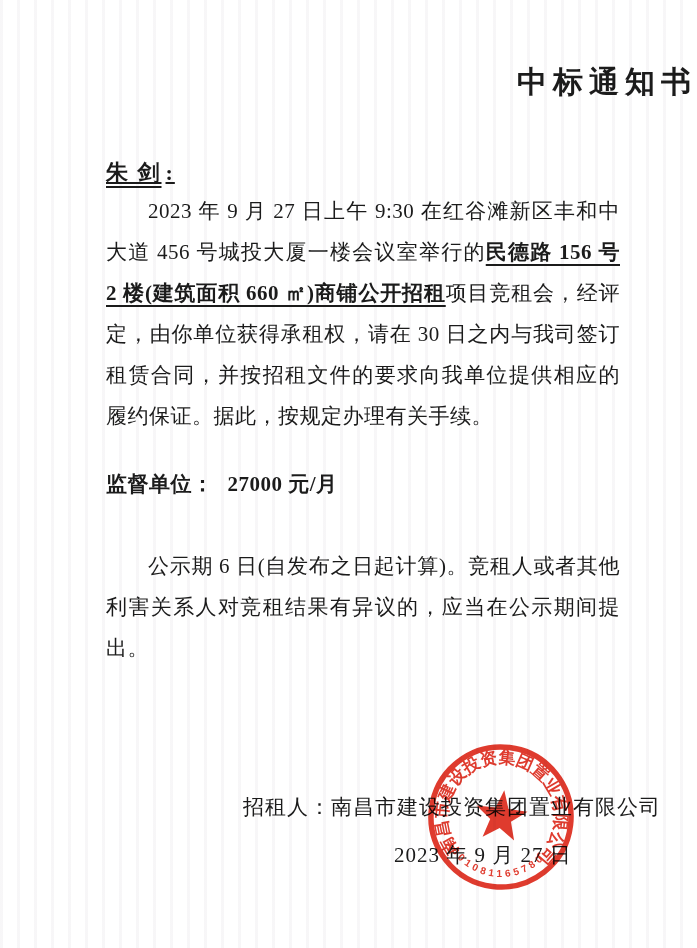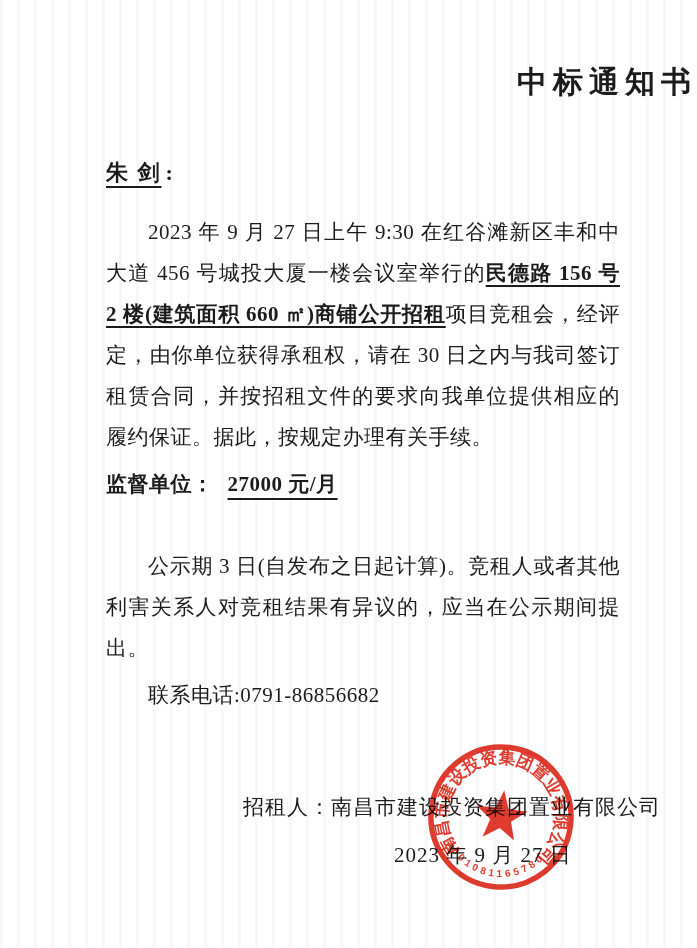--- a/index.html
+++ b/index.html
@@ -15,48 +15,47 @@
     color:#1b1b1b;
     overflow:hidden;
   }
   .doc-title {
     position:absolute; top:62px; left:0; right:0;
     text-align:right;
     font-size:30px; font-weight:600; letter-spacing:6px;
   }
   .recipient {
     position:absolute; top:158px; left:106px;
-    font-size:22px; font-weight:700; letter-spacing:2px;
+    font-size:22px; font-weight:700; letter-spacing:2px;text-decoration:underline;
   }
   .recipient .name {
     text-decoration:underline;
     text-decoration-thickness:2px;
     text-underline-offset:6px;
   }
   .recipient .suffix { margin-left:4px; }
   .body-par {
     position:absolute; left:106px; width:514px;
     font-size:21px; line-height:41px;
     text-align:justify; text-indent:42px;
     letter-spacing:0.5px;
   }
-  .par-1 { top:191px;margin-top:21px; }
+  .par-1 { top:191px; }
   .par-2 { top:546px; }
   .seg-em {
     font-weight:700;
     text-decoration:underline;
     text-decoration-thickness:1.6px;
     text-underline-offset:5px;
   }
   .result-line {
     position:absolute; top:470px; left:106px;
     font-size:21px; font-weight:700; letter-spacing:0.5px;
   }
   .result-line .value {
-    text-decoration:underline;
     text-decoration-thickness:1.6px;
     text-underline-offset:7px;
     padding:0 14px;
   }
   .supervisor-line {
     position:absolute; top:640px; left:148px;
     font-size:21px; letter-spacing:0.5px;
   }
   .phone-line {
     position:absolute; top:681px; left:148px;
@@ -93,24 +92,23 @@
   </div>
 
   <div class="body-par par-1">
     <span>2023 年 9 月 27 日上午 9:30 在红谷滩新区丰和中大道 456 号城投大厦一楼会议室举行的</span><span class="seg-em">民德路 156 号 2 楼(建筑面积 660 ㎡)商铺公开招租</span><span>项目竞租会，经评定，由你单位获得承租权，请在 30 日之内与我司签订租赁合同，并按招租文件的要求向我单位提供相应的履约保证。据此，按规定办理有关手续。</span>
   </div>
 
   <div class="result-line">
     <span>监督单位：</span><span class="value">27000 元/月</span>
   </div>
 
-  <div class="body-par par-2">公示期 3 日(自发布之日起计算)。竞租人或者其他利害关系人对竞租结果有异议的，应当在公示期间提出。</div>
+  <div class="body-par par-2">公示期 6 日(自发布之日起计算)。竞租人或者其他利害关系人对竞租结果有异议的，应当在公示期间提出。</div>
 
 
-  <div class="phone-line">联系电话:0791-86856682</div>
 
   <div class="signature-line">
     <span>招租人：</span><span>南昌市建设投资集团置业有限公司</span>
   </div>
 
   <div class="date-line">2023 年 9 月 27 日</div>
 
   <svg class="seal" viewBox="-82 -82 164 164" xmlns="http://www.w3.org/2000/svg">
     <g transform="rotate(7)" fill="#dd2a1c" stroke="none">
       <circle cx="0" cy="0" r="70" fill="none" stroke="#dd2a1c" stroke-width="5.5"></circle>

